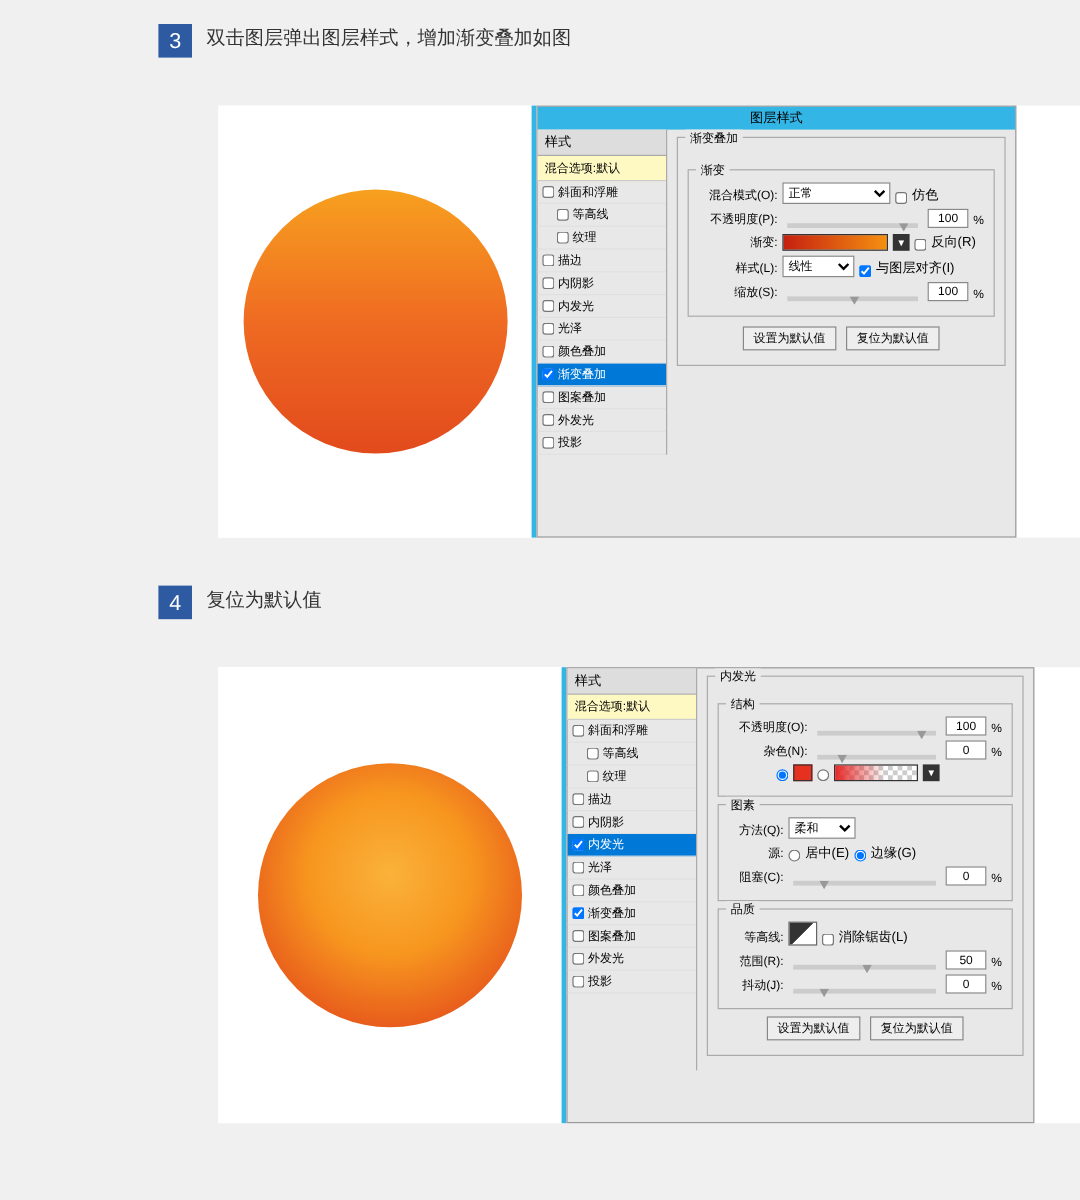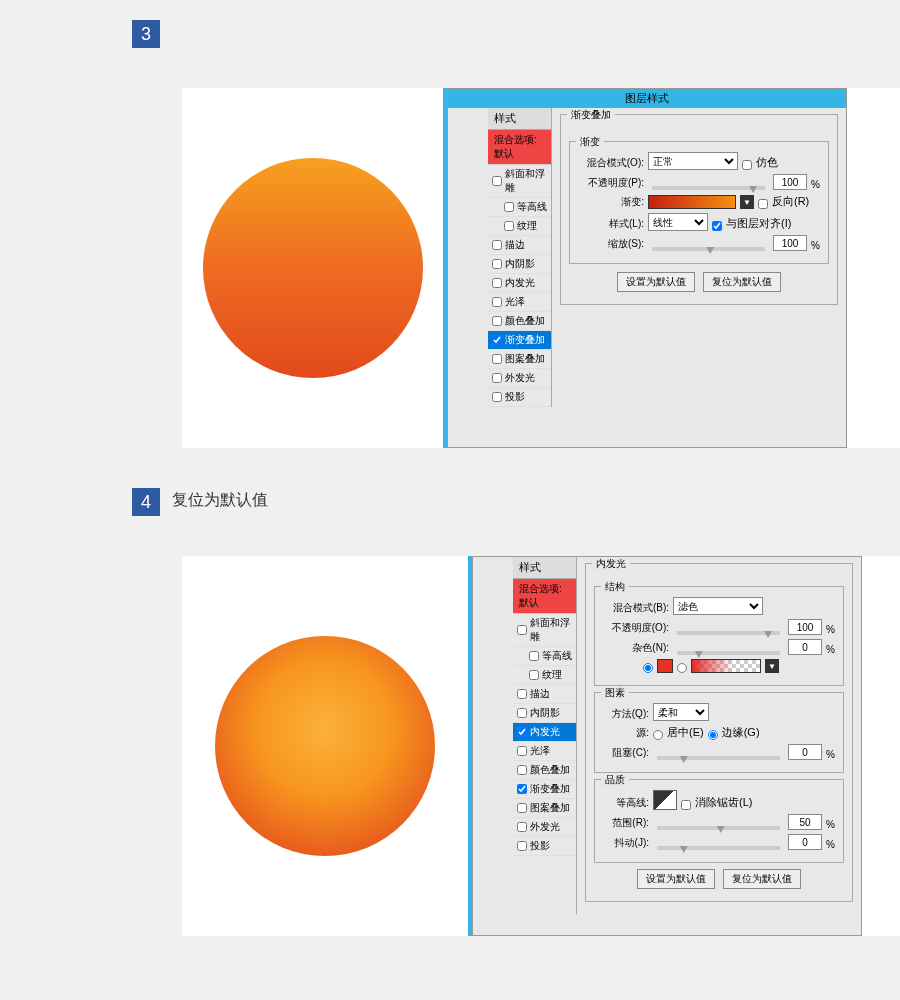--- a/index.html
+++ b/index.html
@@ -9,23 +9,23 @@
 .step-num { width: 28px; height: 28px; background: #2d5aa0; color: #fff; font-size: 18px; display: flex; align-items: center; justify-content: center; margin-left: 132px; margin-right: 12px; flex-shrink: 0; }
 .step-title { font-size: 16px; color: #333; padding-top: 2px; }
 .step-content { margin-left: 182px; margin-top: 12px; display: flex; background: #fff; }
 .canvas-area { width: 265px; height: 360px; background: #fff; display: flex; align-items: center; justify-content: center; border-right: 4px solid #33b5e5; }
 .canvas-area.s2 { width: 290px; height: 380px; }
 .circle1 { width: 220px; height: 220px; border-radius: 50%; background: linear-gradient(180deg, #f7a01f 0%, #ef6b22 50%, #e24a1c 100%); }
 .circle2 { width: 220px; height: 220px; border-radius: 50%; background: radial-gradient(circle at 50% 42%, #fab23a 0%, #f7961f 40%, #e85d1c 75%, #d4421a 100%); }
 .dialog { background: #e8e8e8; border: 1px solid #999; font-size: 11px; }
 .dialog-title { background: #33b5e5; color: #000; text-align: center; padding: 2px 0; font-size: 11px; }
 .dialog-body { display: flex; }
-.styles-col { width: 64px; border-right: 1px solid #aaa; margin-left: 40px; }
+.styles-col { width: 108px; border-right: 1px solid #aaa; }
 .styles-col .hdr { background: #ddd; padding: 3px 6px; border-bottom: 1px solid #aaa; }
-.styles-col .sub { padding: 3px 6px; background: #ef4444; border-bottom: 1px solid #ccc; font-size: 10px; }
+.styles-col .sub { padding: 3px 6px; background: #fef9c3; border-bottom: 1px solid #ccc; font-size: 10px; }
 .style-item { padding: 2px 4px; display: flex; align-items: center; gap: 3px; font-size: 10px; border-bottom: 1px solid #e0e0e0; }
 .style-item.indent { padding-left: 16px; }
 .style-item.selected { background: #0078d7; color: #fff; }
 .style-item input[type=checkbox] { width: 10px; height: 10px; }
 .settings-col { flex: 1; padding: 6px 8px; }
 .fieldset { border: 1px solid #aaa; margin-bottom: 6px; padding: 6px 8px 8px; position: relative; }
 .fieldset .legend { position: absolute; top: -7px; left: 6px; background: #e8e8e8; padding: 0 4px; font-size: 10px; }
 .row { display: flex; align-items: flex-end; margin: 4px 0; gap: 4px; }
 .row .lbl { width: 66px; text-align: right; font-size: 10px; }
 .row .lbl2 { width: 46px; text-align: right; font-size: 10px; }
@@ -48,20 +48,21 @@
 .pct { font-size: 10px; }
 .radio { width:10px; height:10px; }
 </style>
 </head>
 <body>
 
 <div class="page">
 
 <div class="step">
   <div class="step-num">3</div>
+  <div class="step-title">双击图层弹出图层样式，增加渐变叠加如图</div>
 </div>
 <div class="step-content">
   <div class="canvas-area">
     <div class="circle1"></div>
   </div>
   <div class="dialog" style="width:400px;">
     <div class="dialog-title">图层样式</div>
     <div class="dialog-body">
       <div class="styles-col">
         <div class="hdr">样式</div>
@@ -223,24 +224,20 @@
               <input type="checkbox" class="chk" style="">
               <span>投影</span>
             </div>
       </div>
       <div class="settings-col">
         <div class="fieldset">
           <div class="legend">内发光</div>
           <div class="fieldset" style="margin-top:16px;">
             <div class="legend">结构</div>
             <div class="row">
-              <span class="lbl">混合模式(B):</span>
-              <select style="width:90px;"><option>滤色</option></select>
-            </div>
-            <div class="row">
               <span class="lbl">不透明度(O):</span>
               <div class="slider"></div>
               <input class="num" type="text" value="100" style="">
               <span class="pct">%</span>
             </div>
             <div class="row">
               <span class="lbl">杂色(N):</span>
               <div class="slider low"></div>
               <input class="num" type="text" value="0" style="">
               <span class="pct">%</span>

